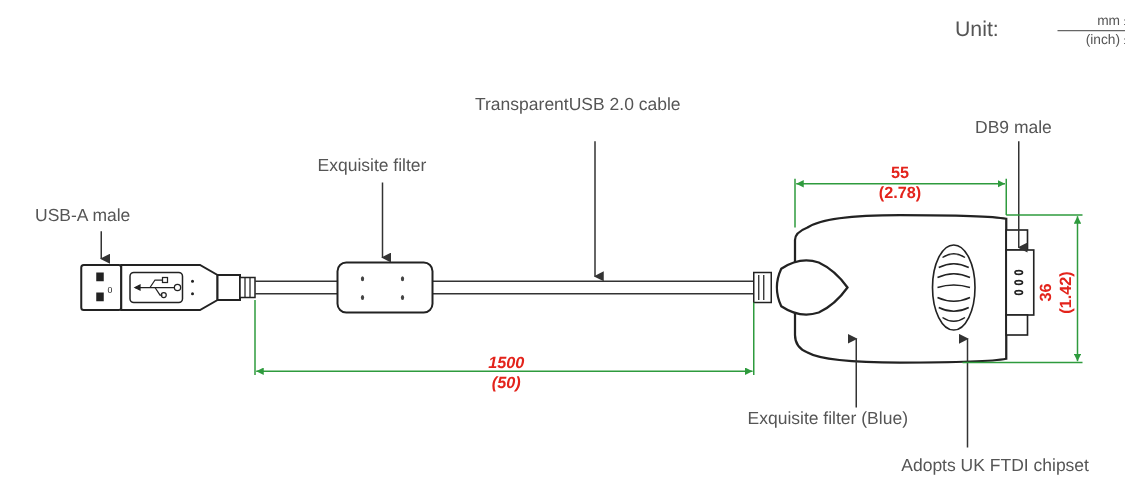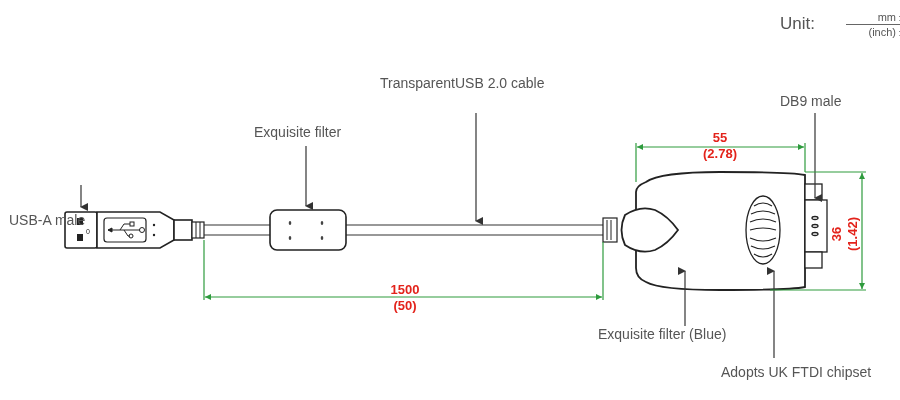--- a/index.html
+++ b/index.html
@@ -1,20 +1,20 @@
 <!DOCTYPE html>
 <html><head>
 <meta charset="utf-8">
 <style>
   html,body{margin:0;padding:0;background:#ffffff;}
   body{width:900px;height:400px;position:relative;overflow:hidden;font-family:"Liberation Sans",sans-serif;}
   .lbl{position:absolute;color:#555555;font-size:14px;white-space:nowrap;font-family:"Liberation Sans",sans-serif;}
   .dim{position:absolute;color:#e3231b;font-size:13px;font-weight:bold;text-align:center;white-space:nowrap;font-family:"Liberation Sans",sans-serif;line-height:16px;}
   .unit{position:absolute;left:764px;top:8px;color:#555555;font-family:"Liberation Sans",sans-serif;}
-  .unit .u-word{position:absolute;left:0;top:6px;font-size:17px;margin-left:16px;}
+  .unit .u-word{position:absolute;left:0;top:6px;font-size:17px;}
   .unit .frac{position:absolute;left:82px;top:3px;width:100px;text-align:center;font-size:11px;}
   .frac .num{display:block;border-bottom:1px solid #666;padding-bottom:1px;}
   .frac .den{display:block;padding-top:1px;}
   svg{position:absolute;left:0;top:0;}
 </style>
 </head>
 <body>
 
 <div class="unit">
   <span class="u-word">Unit:</span>
@@ -112,28 +112,28 @@
     <line x1="205" y1="297" x2="602" y2="297" marker-start="url(#gArrow)" marker-end="url(#gArrow)"></line>
     <line x1="636" y1="143" x2="636" y2="182"></line>
     <line x1="805" y1="143" x2="805" y2="172"></line>
     <line x1="637" y1="147" x2="804" y2="147" marker-start="url(#gArrow)" marker-end="url(#gArrow)"></line>
     <line x1="805" y1="172" x2="866" y2="172"></line>
     <line x1="770" y1="290" x2="866" y2="290"></line>
     <line x1="862" y1="173" x2="862" y2="289" marker-start="url(#gArrow)" marker-end="url(#gArrow)"></line>
   </g>
 </svg>
 
-<div class="lbl" style="left:9px;top:164px;margin-top:48px;">USB-A male</div>
+<div class="lbl" style="left:28px;top:164px;">USB-A male</div>
 <div class="lbl" style="left:254px;top:124px;">Exquisite filter</div>
 <div class="lbl" style="left:380px;top:75px;">TransparentUSB 2.0 cable</div>
 <div class="lbl" style="left:780px;top:93px;">DB9 male</div>
 <div class="lbl" style="left:598px;top:326px;">Exquisite filter (Blue)</div>
 <div class="lbl" style="left:686px;top:364px;margin-left:35px;">Adopts UK FTDI chipset</div>
 
-<div class="dim" style="left:370px;top:282px;width:70px;">
+<div class="dim" style="left:370px;top:282px;width:70px;font-style:italic;">
   <div>1500</div>
   <div>(50)</div>
 </div>
 <div class="dim" style="left:680px;top:130px;width:80px;">
   <div>55</div>
   <div>(2.78)</div>
 </div>
 <div class="dim" style="left:805px;top:218px;width:80px;transform:rotate(-90deg);transform-origin:center center;">
   <div>36</div>
   <div>(1.42)</div>

